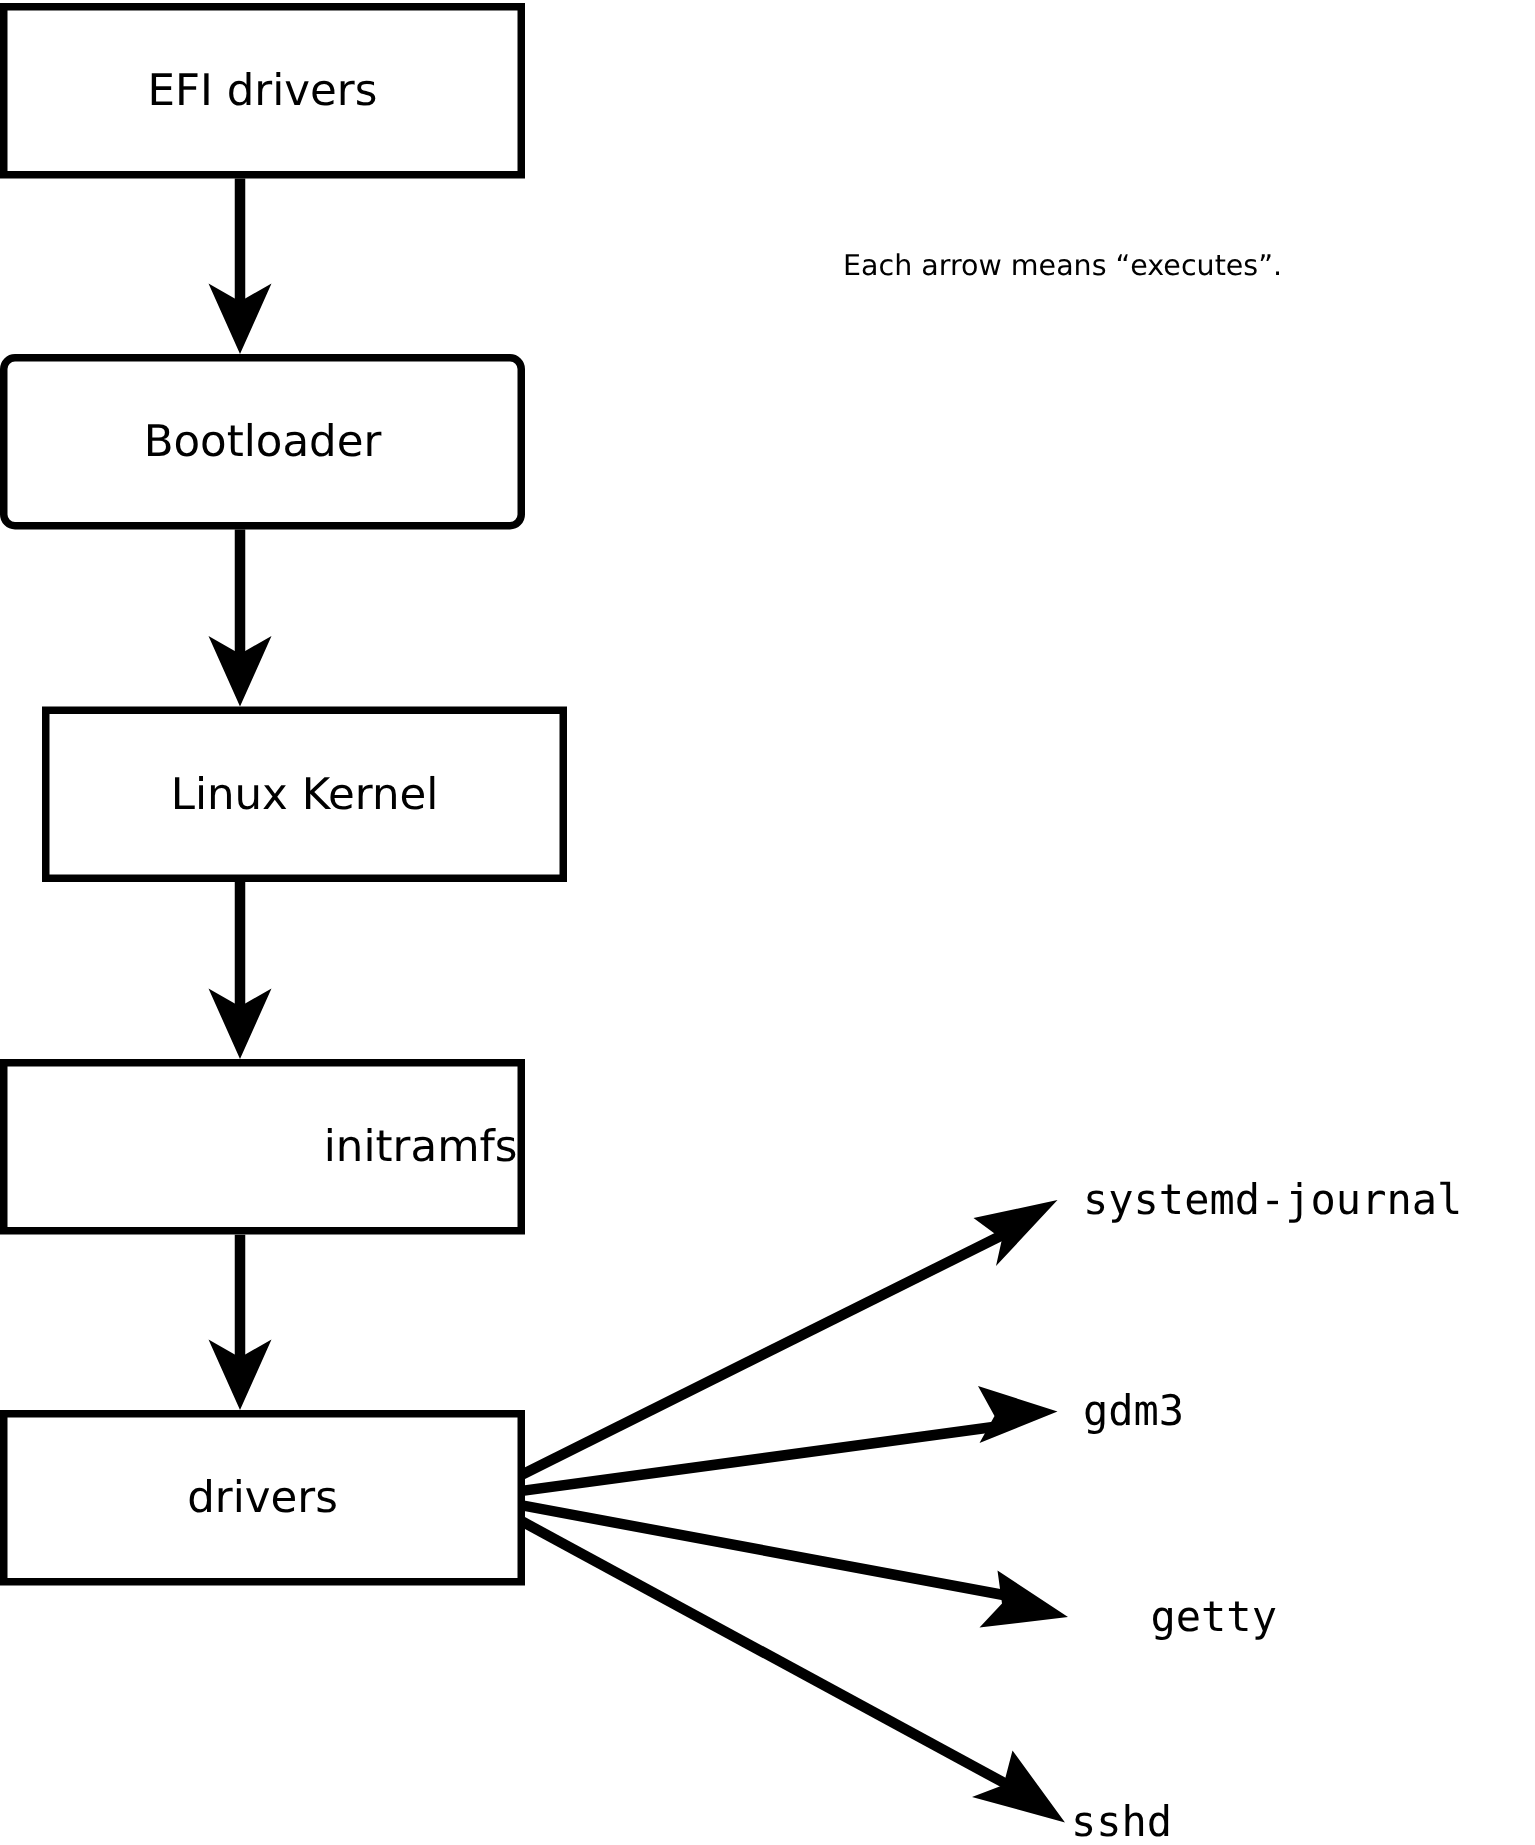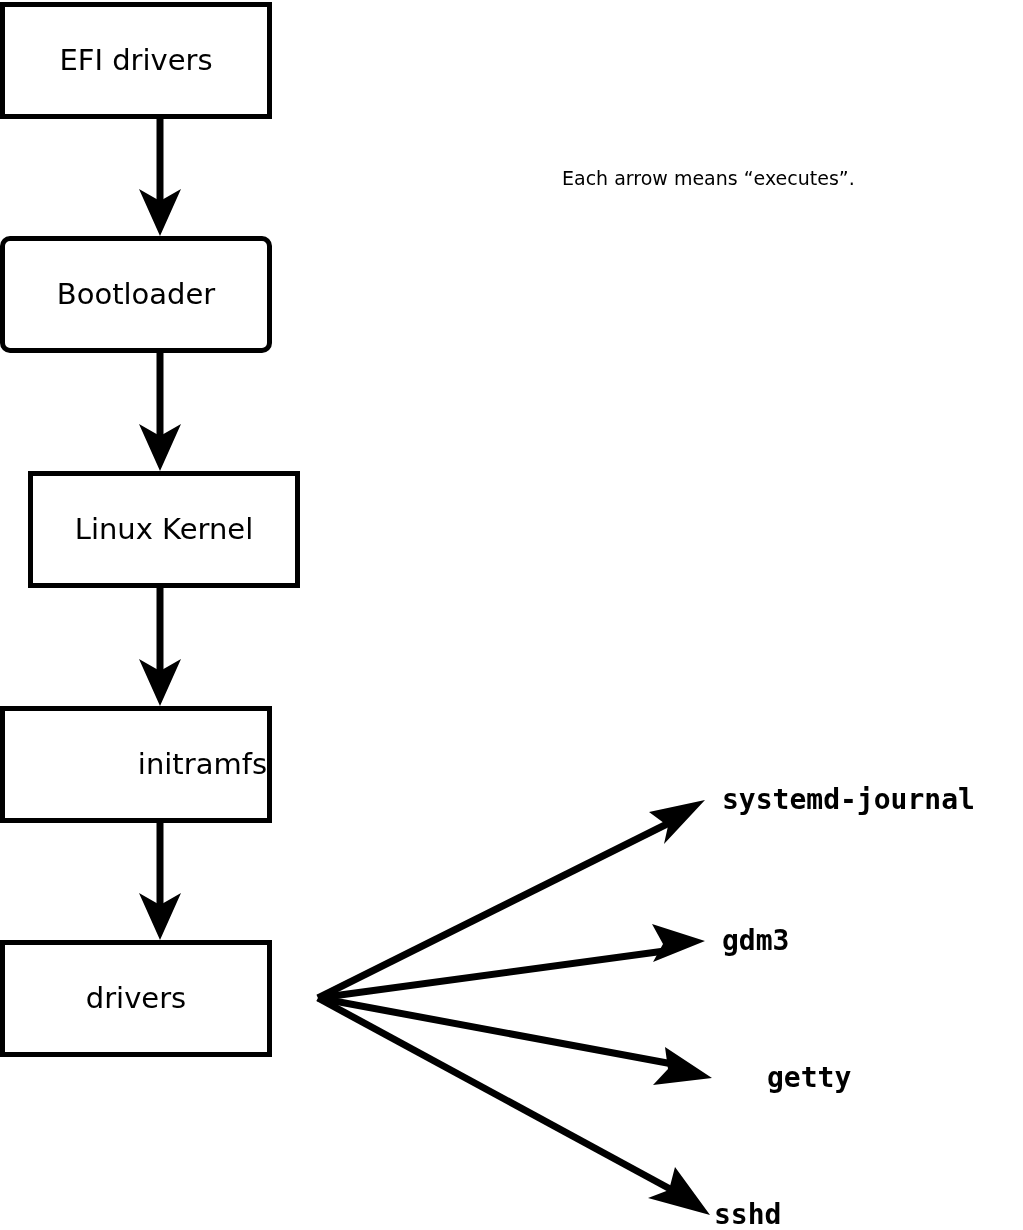--- a/index.html
+++ b/index.html
@@ -19,21 +19,21 @@
     position: absolute;
     left: 0;
     top: 0;
     width: 1023px;
     height: 1230px;
   }
   .stage-box {
     position: absolute;
     box-sizing: border-box;
     left: 0px;
-    width: 272px;
+    width: 350px;
     height: 117px;
     border: 5px solid #000000;
     background: #ffffff;
     display: flex;
     align-items: center;
     justify-content: center;
   }
   .stage-label {
     font-family: "DejaVu Sans", sans-serif;
     font-size: 29px;
@@ -42,21 +42,20 @@
     letter-spacing: 0px;
     white-space: nowrap;
   }
   .proc-label {
     position: absolute;
     font-family: "DejaVu Sans Mono", monospace;
     font-size: 28px;
     color: #000000;
     line-height: 1;
     white-space: nowrap;
-    font-weight: bold;
   }
   .legend-note {
     position: absolute;
     font-family: "DejaVu Sans", sans-serif;
     font-size: 19px;
     color: #000000;
     line-height: 1;
     white-space: nowrap;
   }
 </style>

